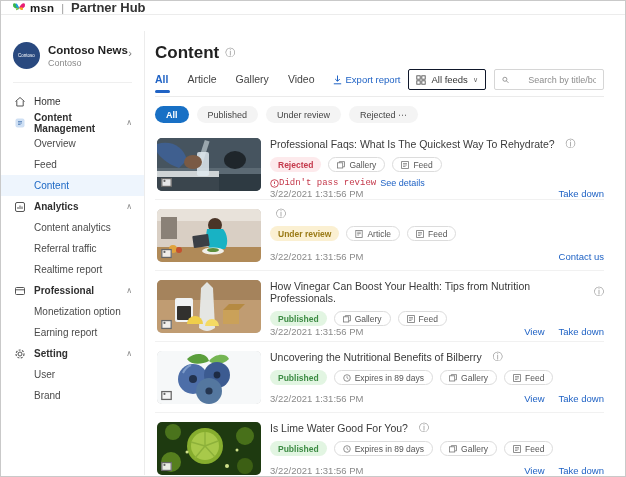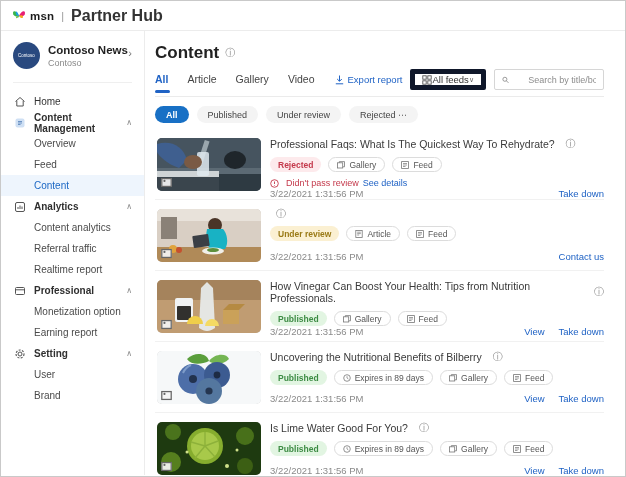--- a/index.html
+++ b/index.html
@@ -1,24 +1,24 @@
 <!DOCTYPE html>
 <html><head>
 <meta charset="utf-8">
 <style>
   * { margin:0; padding:0; box-sizing:border-box; }
   html,body { background:#e8e8e8; font-family:"Liberation Sans", sans-serif; }
   .window{ position:relative; width:626px; height:477px; background:#fff; border:1px solid #c9c9c9; overflow:hidden; margin:0 auto; }
 
   
-  .topbar{ position:absolute; top:0; left:0; right:0; height:30px; background:#fff; border-bottom:1px solid #ececec; display:flex; align-items:center; padding-left:11px; z-index:5;}
+  .topbar{ position:absolute; top:0; left:0; right:0; height:14px; background:#fff; border-bottom:1px solid #ececec; display:flex; align-items:center; padding-left:11px; z-index:5;}
   .brandwrap{ display:flex; align-items:center; gap:4px; }
   .brand{ font-size:11.5px; font-weight:bold; color:#1b1b1b; letter-spacing:.2px;}
   .brand-sep{ color:#9a9a9a; font-size:11px; margin:0 3px;}
-  .product{ font-size:16px; color:#333; font-weight:600;}
+  .product{ font-size:13px; color:#333; font-weight:600;}
 
   
   .sidebar{ position:absolute; top:30px; left:0; bottom:1px; width:144px; background:#fff; border-right:1px solid #ececec; }
   .profile{ display:flex; align-items:center; padding:11px 10px 9px 12px; position:relative; cursor:pointer;}
   .avatar{ width:27px; height:27px; border-radius:50%; background:#29497f; color:#fff; font-size:4.5px; display:flex; align-items:center; justify-content:center; flex:0 0 auto;}
   .pmeta{ margin-left:8px; min-width:0;}
   .pname{ font-size:11.5px; font-weight:bold; color:#1f1f1f; white-space:nowrap;}
   .psub{ font-size:9px; color:#8a8a8a; margin-top:2px;}
   .pchev{ position:absolute; right:12px; top:16px; color:#777; font-size:11px;}
   .sdiv{ height:1px; background:#efefef; margin:4px 12px 6px 12px;}
@@ -35,21 +35,21 @@
   .ctitle-row{ display:flex; align-items:center; margin-top:12px;}
   .ctitle{ font-size:17px; font-weight:bold; color:#222;}
   .info{ color:#8a8a8a; font-size:10px; margin-left:6px; line-height:1;}
   .tabbar{ position:relative; margin-top:10px; border-bottom:1px solid #ebebeb; height:24px; display:flex; align-items:flex-start;}
   .tabs{ display:flex; gap:19px;}
   .tab{ font-size:10.5px; color:#444; padding-bottom:8px; position:relative; cursor:pointer;}
   .tab.active{ color:#2063c5; font-weight:600;}
   .tab.active:after{ content:""; position:absolute; left:0; bottom:0; width:15px; height:3px; border-radius:2px; background:#2063c5;}
   .toolbar{ position:absolute; right:0; top:-4px; display:flex; align-items:center; gap:8px;}
   .export{ display:flex; align-items:center; gap:4px; color:#2063c5; font-size:9.5px; cursor:pointer;}
-  .feeds{ display:flex; align-items:center; border:5px solid #0f172a; border-radius:2px; height:21px; padding:0 7px; font-size:9.5px; color:#333; cursor:pointer; background:#fff;}
+  .feeds{ display:flex; align-items:center; gap:5px; border:1px solid #0f172a; border-radius:2px; height:21px; padding:0 7px; font-size:9.5px; color:#333; cursor:pointer; background:#fff;}
   .feeds .dchev{ color:#666; font-size:7px;}
   .search{ display:flex; align-items:center; gap:19px; border:1px solid #d6d6d6; border-radius:2px; height:21px; padding:0 7px; width:110px; background:#fff;}
   .search input{ border:none; outline:none; font-size:9px; color:#333; width:100%; font-family:"Liberation Sans",sans-serif;}
   .search input::placeholder{ color:#8d8d8d;}
 
   .pillrow{ display:flex; gap:8px; margin-top:9px;}
   .pill{ height:17px; display:flex; align-items:center; padding:0 11px; border-radius:9px; font-size:9px; color:#454545; background:#f4f4f4; cursor:pointer;}
   .pill.active{ background:#1870c5; color:#fff; font-weight:600;}
 
   
@@ -61,21 +61,21 @@
   .tovl{ position:absolute; left:4px; bottom:4px; width:11px; height:9px; background:rgba(245,245,245,.92); border-radius:2px; display:flex; align-items:center; justify-content:center;}
   .rbody{ flex:1; margin-left:9px; display:flex; flex-direction:column; position:relative;}
   .rtitle{ font-size:10.5px; color:#3a3a3a; display:flex; align-items:center; gap:5px;}
   .badges{ display:flex; align-items:center; gap:7px; margin-top:7px;}
   .badge{ height:15px; display:flex; align-items:center; padding:0 8px; border-radius:8px; font-size:8.5px; font-weight:600;}
   .badge.rejected{ background:#fdeaec; color:#c4394b;}
   .badge.review{ background:#fbf0d2; color:#9a7a16;}
   .badge.published{ background:#e2f5e2; color:#3d8c44;}
   .tag{ height:15px; display:flex; align-items:center; gap:4px; padding:0 8px; border:1px solid #dcdcdc; border-radius:8px; font-size:8.5px; color:#555; background:#fff;}
   .note{ display:flex; align-items:center; gap:4px; margin-top:6px; font-size:9px;}
-  .note .nred{ color:#c4394b; display:flex; align-items:center; gap:7px;}
+  .note .nred{ color:#c4394b; display:flex; align-items:center; gap:0;font-family:Liberation Mono, monospace;}
   .note a{ color:#2063c5; text-decoration:none; cursor:pointer;}
   .rfoot{ margin-top:auto; display:flex; align-items:flex-end; justify-content:space-between;}
   .rdate{ font-size:9.5px; color:#8a8a8a;}
   .ractions{ display:flex; gap:14px;}
   .ract{ font-size:9.5px; color:#2063c5; cursor:pointer;}
 </style>
 </head>
 <body>
 
 <div class="window">

